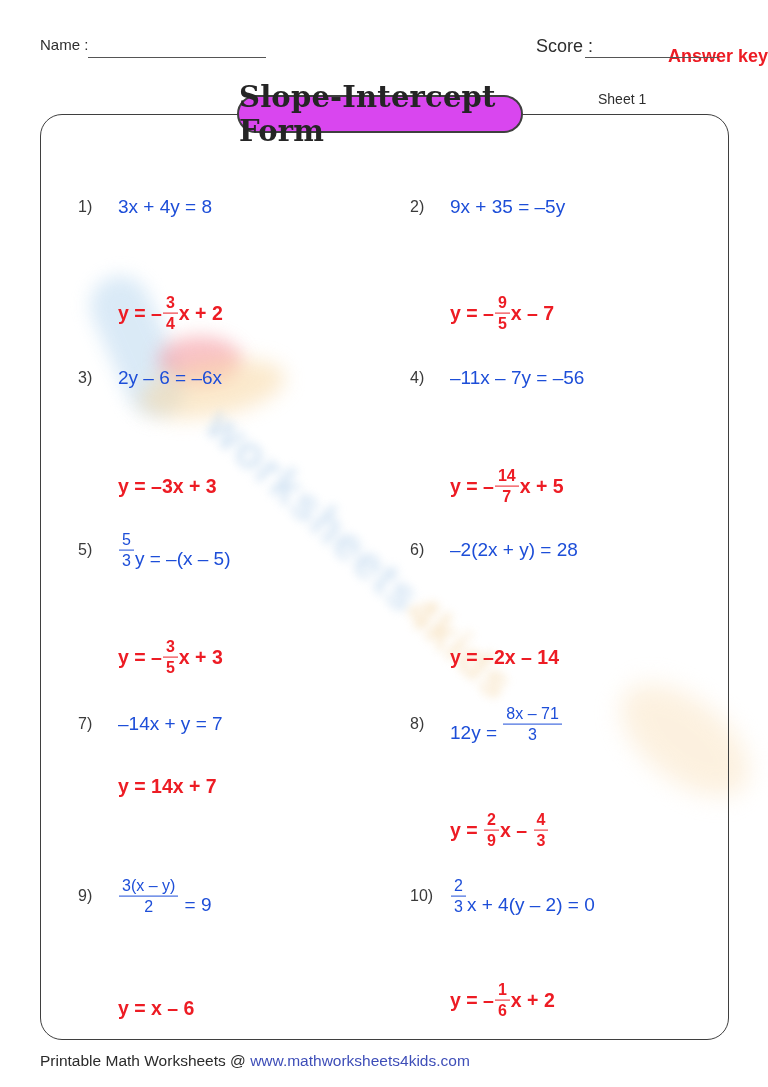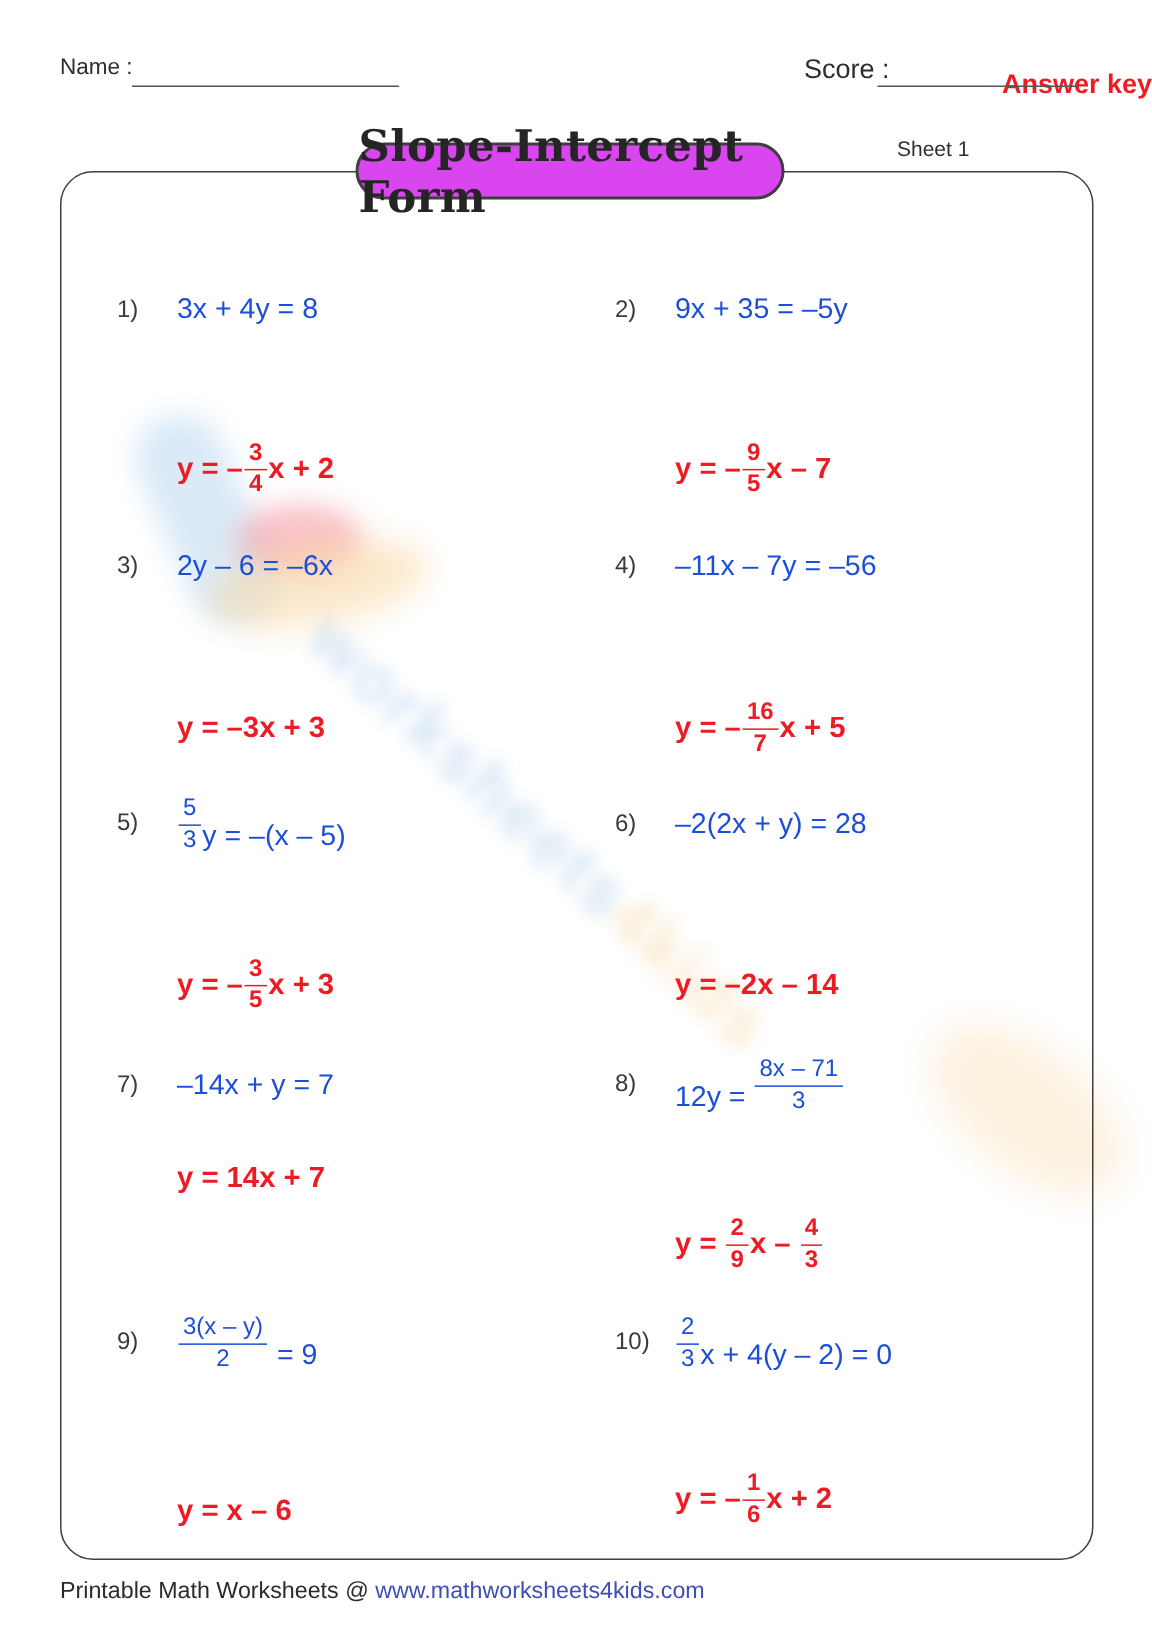--- a/index.html
+++ b/index.html
@@ -154,21 +154,21 @@
       <div class="q-row" style="left: 410px; top: 378px;">
         <span class="q-num">4)</span>
         <span class="eq question-eq">
           <span class="t">–11x – 7y = –56</span>
         </span>
       </div>
       <div class="a-row" style="left: 450px; top: 486px;">
         <span class="eq answer-eq" style="color: rgb(237, 28, 36);">
           <span class="t">y = –</span>
           <span class="frac">
-            <span class="num">16</span>
+            <span class="num">14</span>
             <span class="den">7</span>
           </span>
           <span class="t">x + 5</span>
         </span>
       </div>
       <div class="q-row" style="left: 78px; top: 550px;">
         <span class="q-num">5)</span>
         <span class="eq question-eq">
           <span class="frac">
             <span class="num">5</span>

